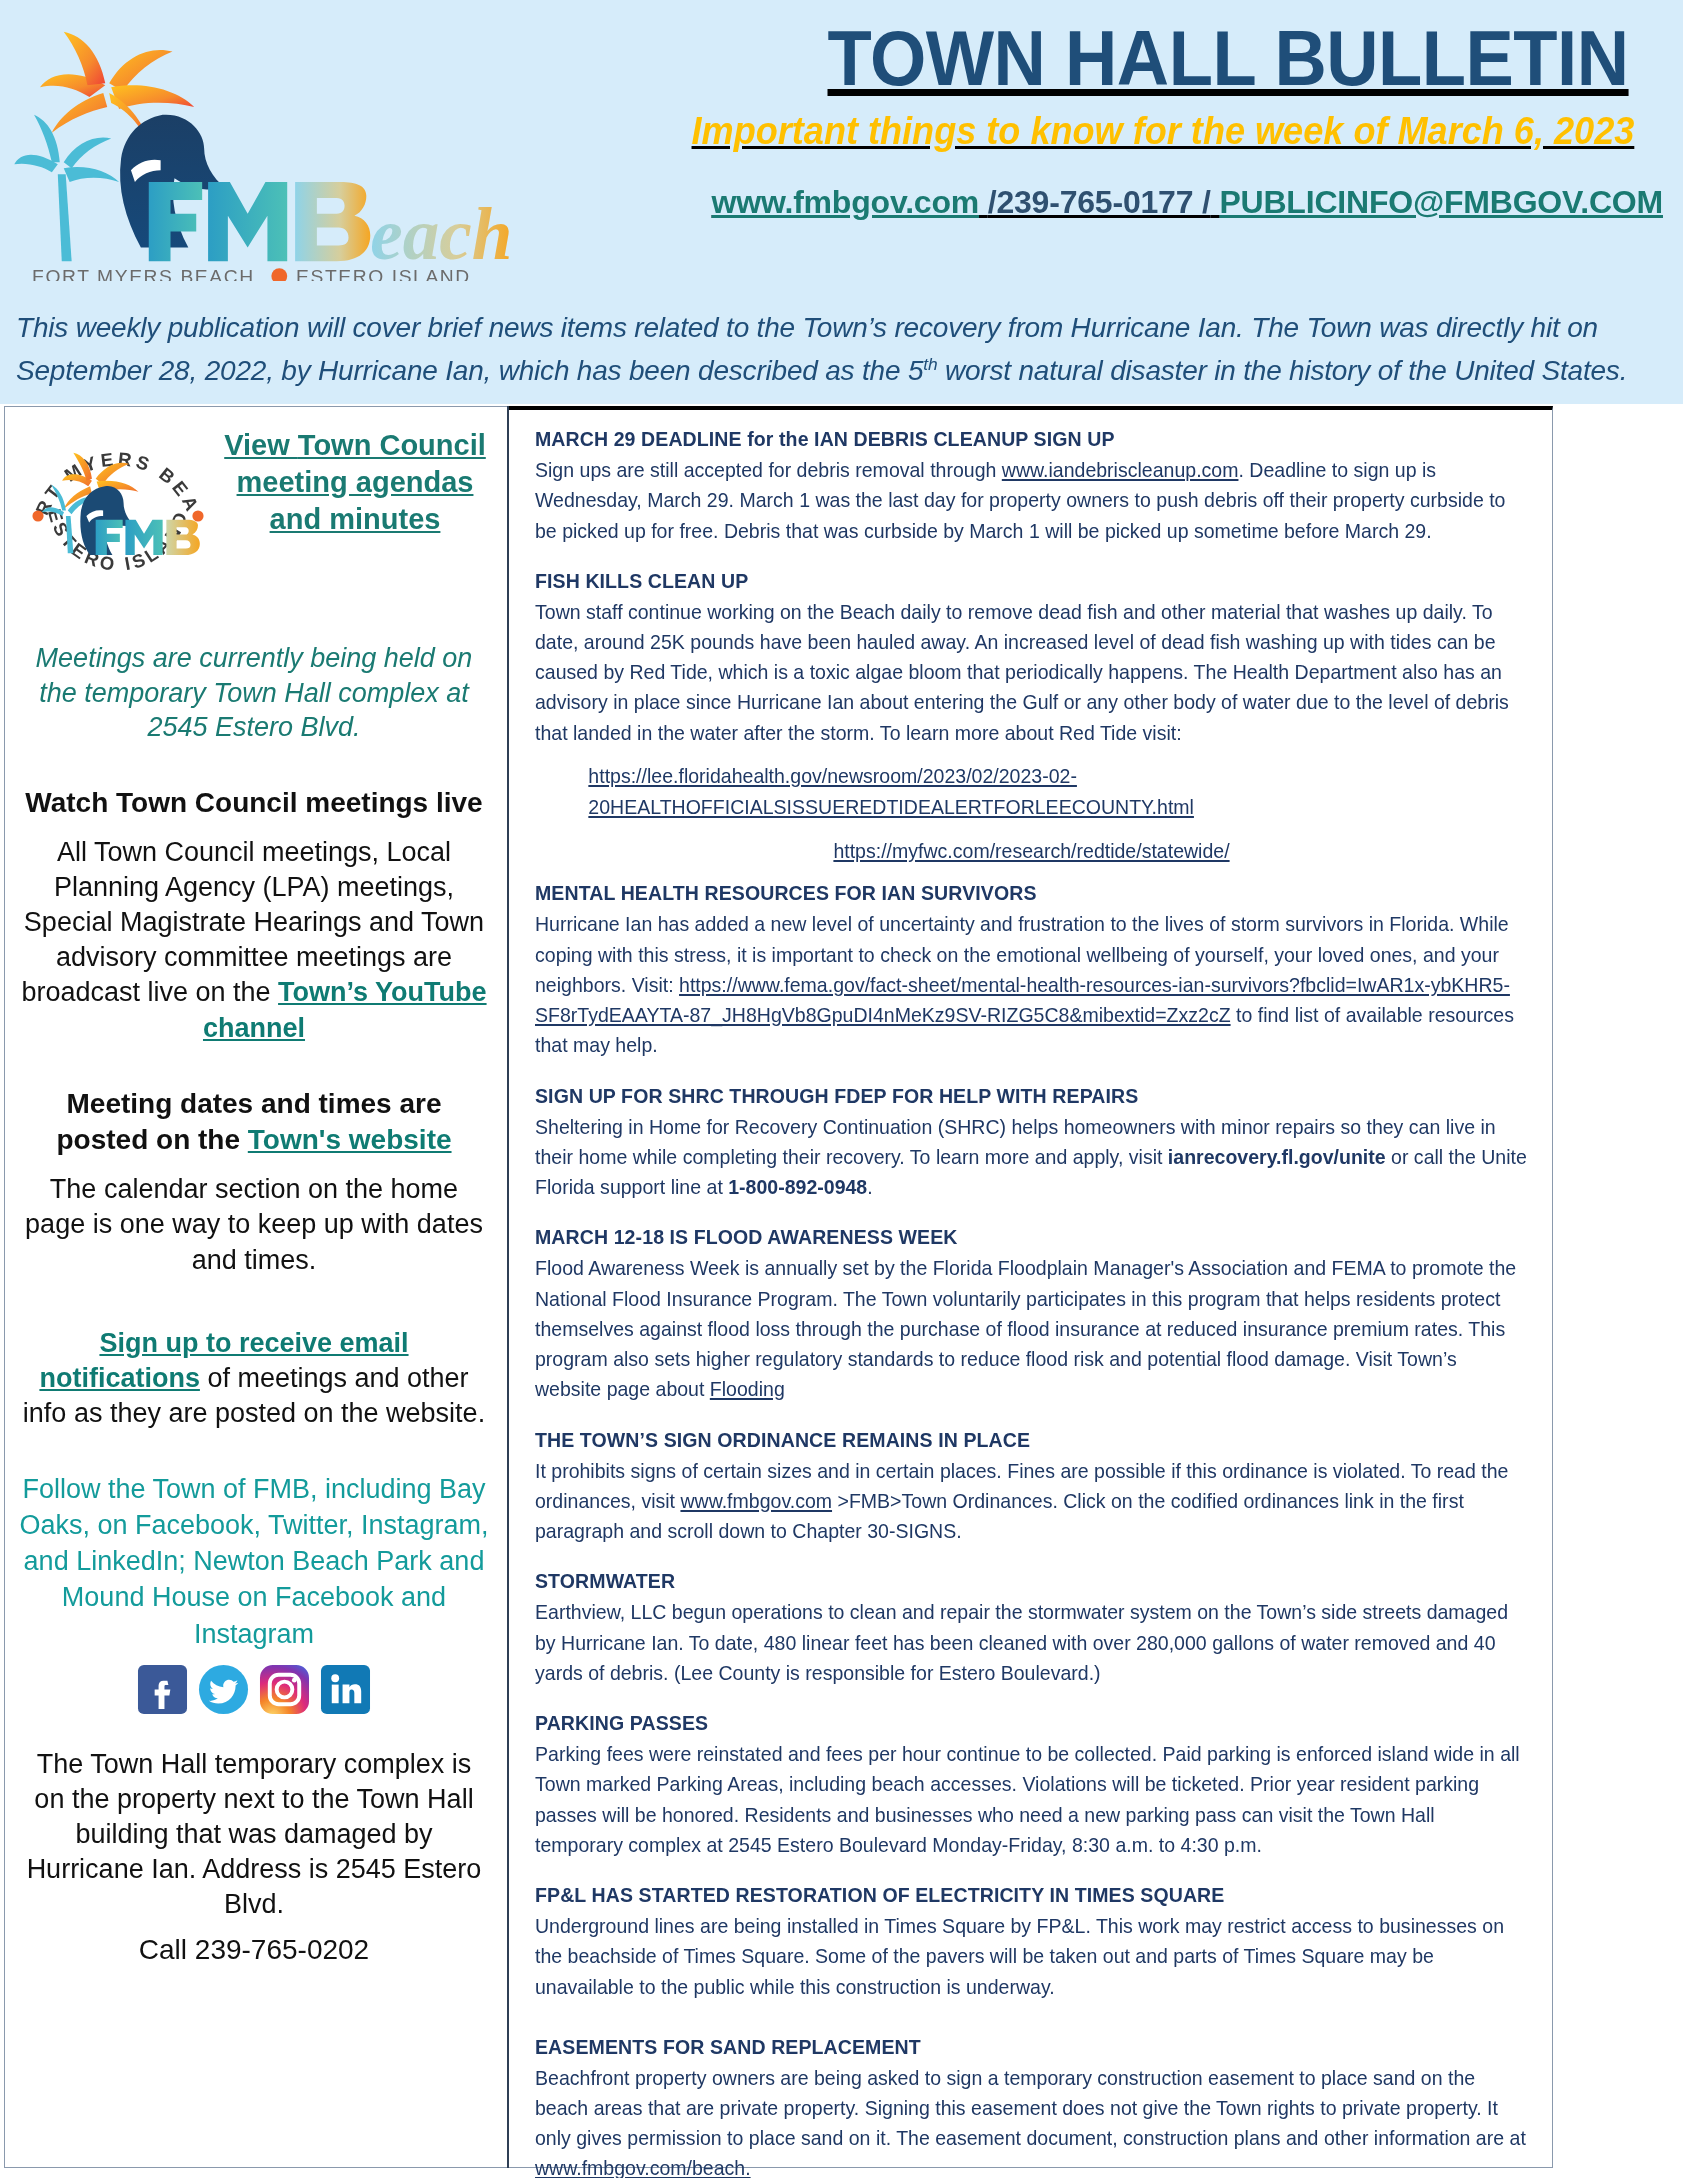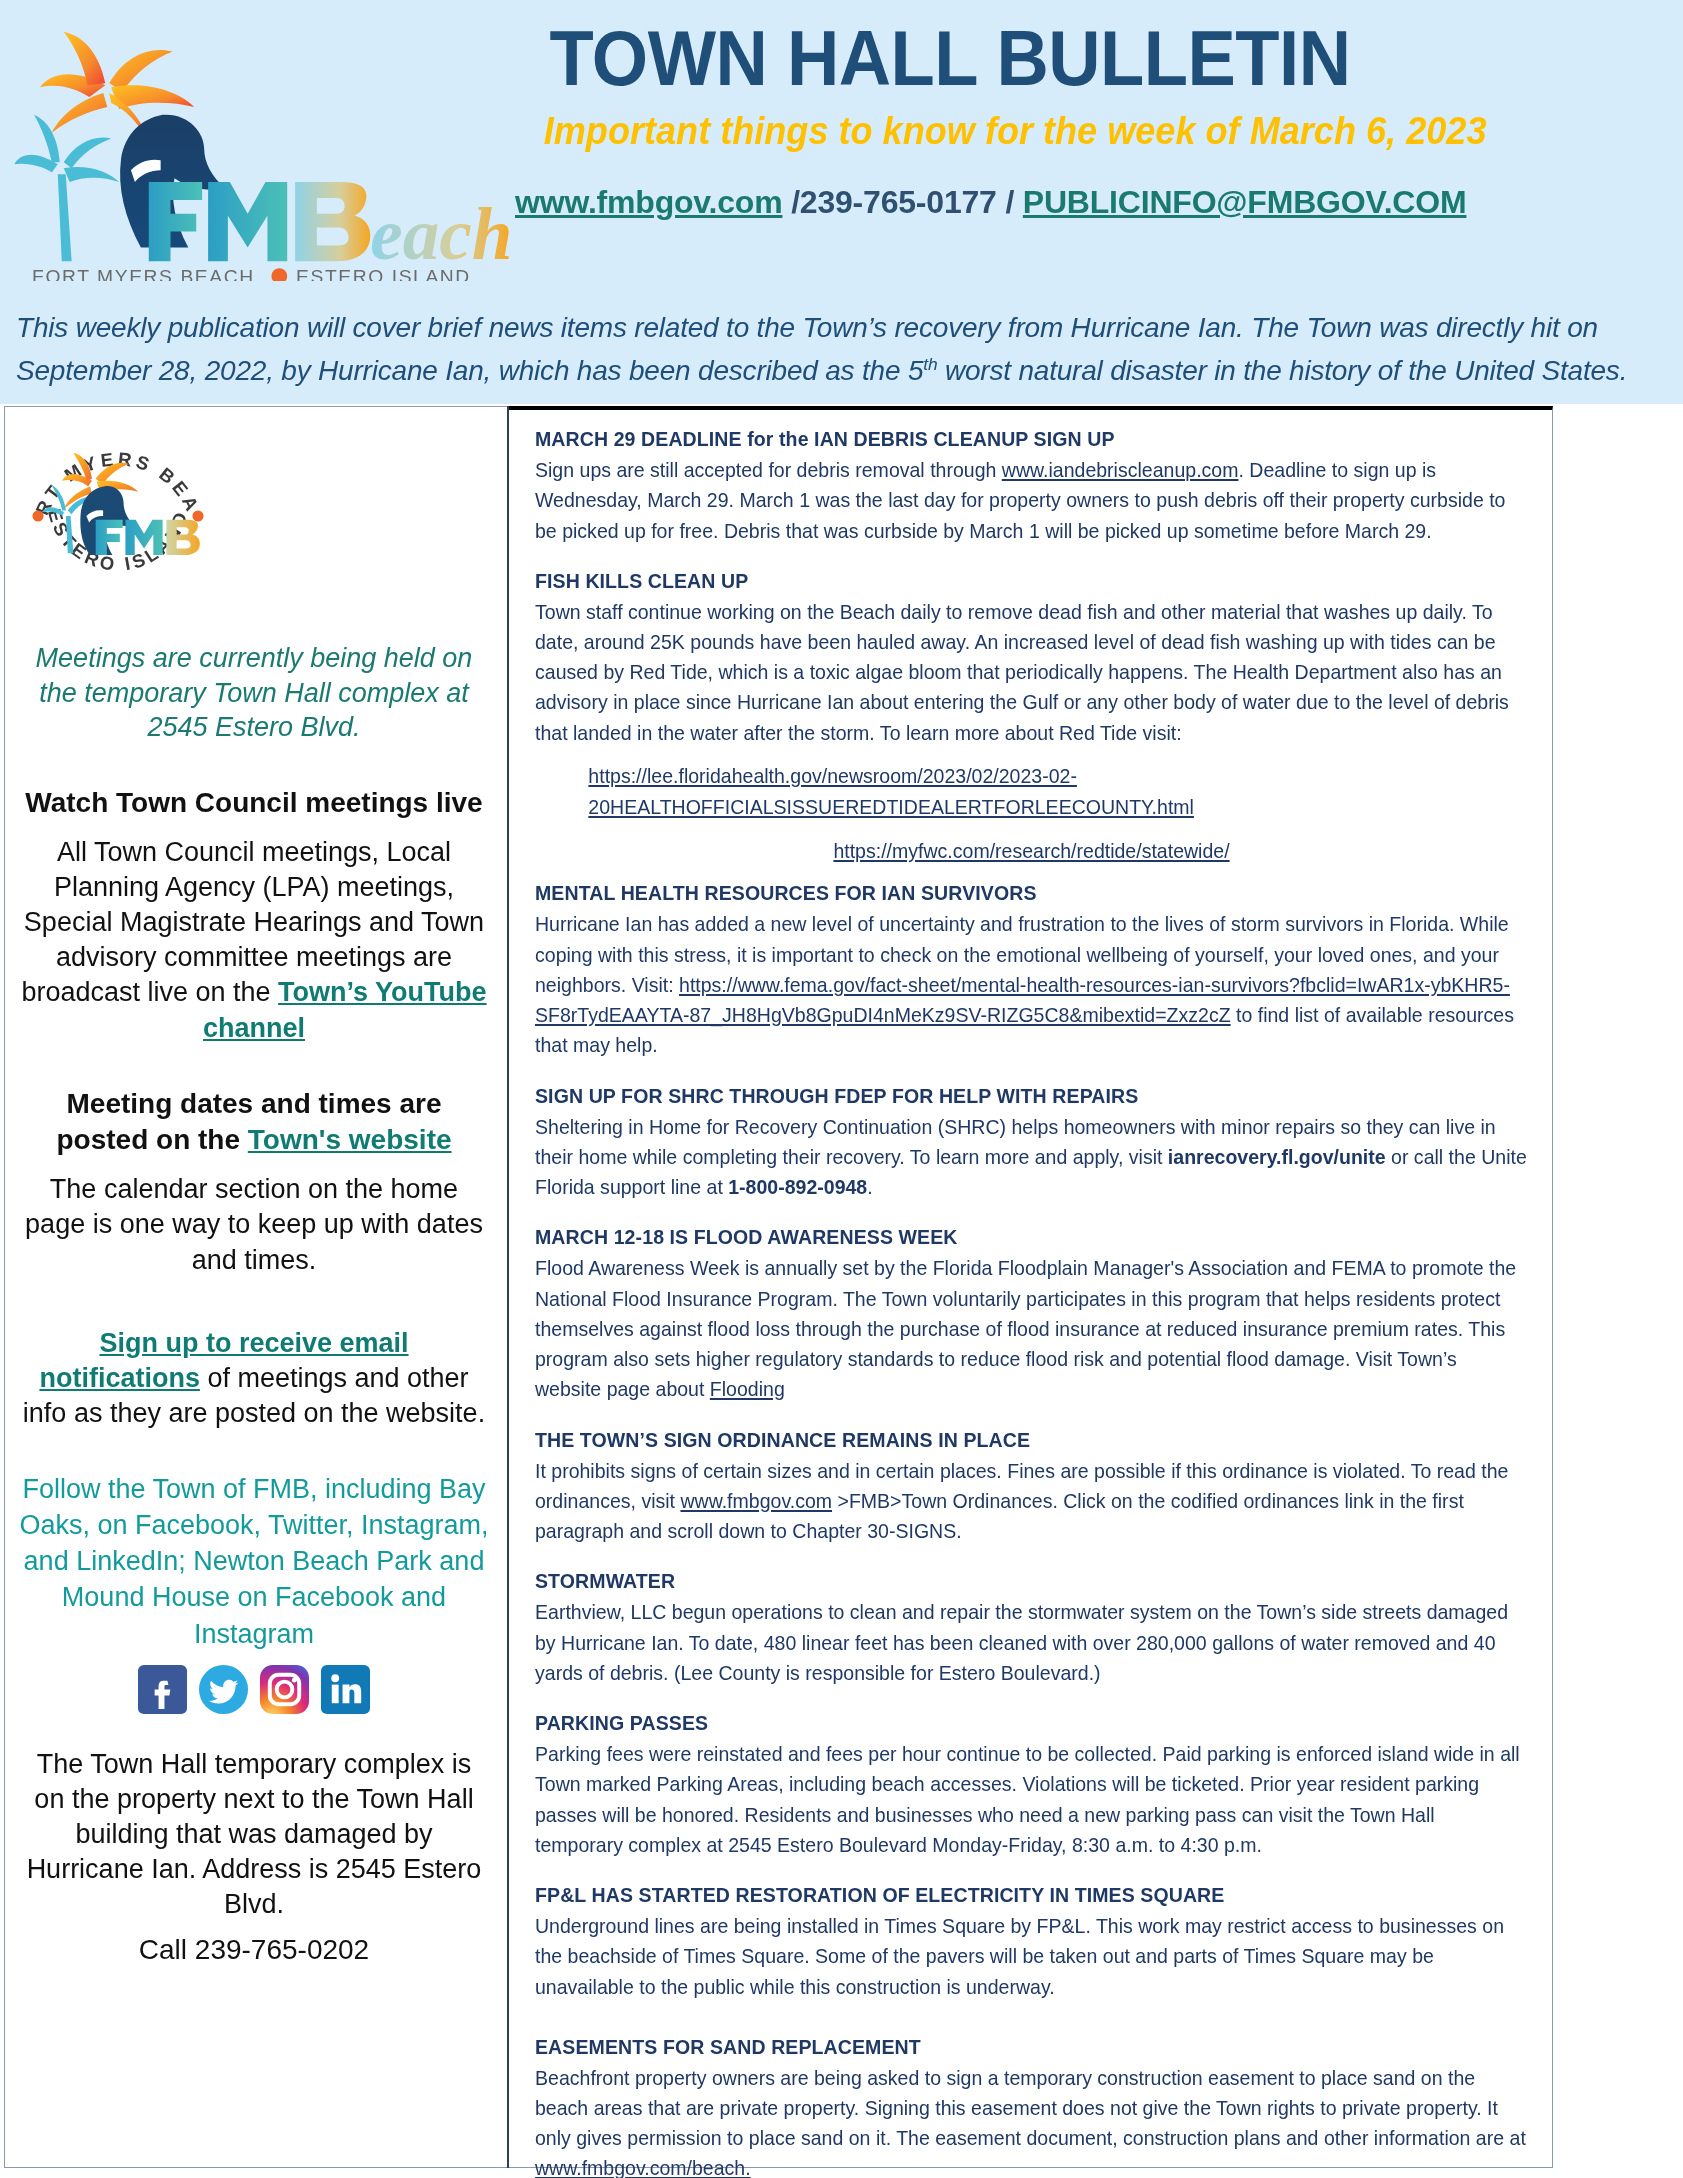--- a/index.html
+++ b/index.html
@@ -23,21 +23,22 @@
   }
   .logo-wrap {
     position: absolute;
     left: 14px; top: 14px;
     width: 495px; height: 267px;
   }
   .hdr-right {
     position: absolute;
     left: 515px; top: 18px;
     width: 1148px;
-    text-align: left;
+    text-align: right;
+    text-decoration: underline;
   }
   .hdr-title {
     font-family: "Liberation Sans", sans-serif;
     font-weight: bold;
     font-size: 77px;
     letter-spacing: -0.5px;
     color: #1f4e79;
     line-height: 1.05;
     transform: scaleX(0.94);
     transform-origin: center;
@@ -349,20 +350,25 @@
           <path d="M86 68 C72 70 62 80 60 96 C58 116 62 132 70 142 L94 142 C86 128 84 114 86 104 C96 110 108 112 118 110 C110 104 106 94 106 86 C106 76 98 66 86 68 Z" fill="#1b4a74"></path>
           <path d="M66 100 C71 95 77 93 84 94 L84 100 C78 100 72 102 69 107 Z" fill="#ffffff"></path>
 
           <g fill="url(#cFM)">
             <path d="M76 104 L76 142 L88 142 L88 128 L102 128 L102 119 L88 119 L88 113 L105 113 L105 104 Z"></path>
             <path d="M108 104 L108 142 L118 142 L118 120 L128 135 L138 120 L138 142 L148 142 L148 104 L137 104 L128 119 L119 104 Z"></path>
           </g>
           <path d="M152 104 L152 142 L172 142 C182 142 188 137 188 130 C188 125 185 121 180 120 C184 118 186 114 186 110 C186 106 181 104 174 104 Z M163 112 L172 112 C175 112 176 114 176 116 C176 118 175 120 172 120 L163 120 Z M163 126 L173 126 C176 126 178 128 178 131 C178 134 176 135 173 135 L163 135 Z" fill="url(#cB)"></path>
         </svg>
 
+        <div class="sb-head-block">
+          <div class="sb-link-head">
+            <span class="pre">View </span><span>Town Council meeting agendas and minutes</span>
+          </div>
+        </div>
       </div>
 
 
       <div class="sb-p sb-italic" style="margin-top:32px;">Meetings are currently being held on the temporary Town Hall complex at 2545 Estero Blvd.</div>
 
       <div class="sb-bold-head">Watch Town Council meetings live</div>
 
       <div class="sb-plain">
         <span>All Town Council meetings, Local Planning Agency (LPA) meetings, Special Magistrate Hearings and Town advisory committee meetings are broadcast live on the </span><span class="sb-a">Town’s YouTube channel</span>
       </div>

